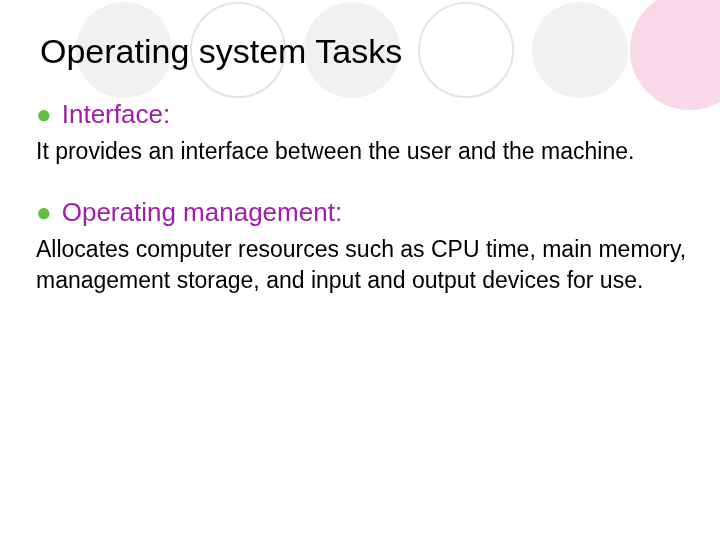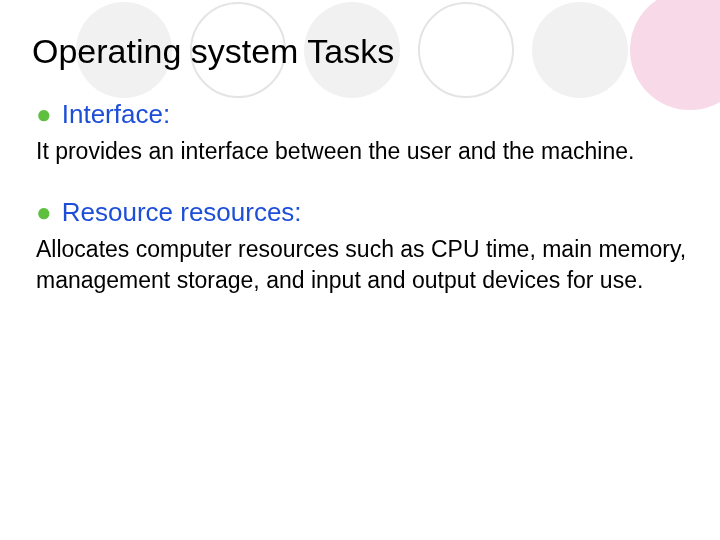--- a/index.html
+++ b/index.html
@@ -28,37 +28,37 @@
     box-sizing: border-box;
   }
   .content {
     position: relative;
     z-index: 1;
     padding: 32px 32px 0 32px;
   }
   .title {
     font-size: 34px;
     font-weight: 400;
-    margin: 0 0 28px 0;
+    margin: 0 0 28px 8px;
     color: #000;
   }
   .bullet-row {
     display: flex;
     align-items: baseline;
     margin: 0 0 6px 0;
   }
   .bullet-dot {
     color: #5fbf3f;
     font-size: 26px;
     line-height: 1;
     margin-right: 10px;
     margin-left: 4px;
   }
   .bullet-head {
-    color: #1d4ed8;
+    color: #a21caf;
     font-size: 26px;
     font-weight: 400;
   }
   .body-text {
     font-size: 23px;
     line-height: 1.35;
     margin: 0 0 30px 4px;
     padding-left: 0;
     color: #000;
   }
@@ -81,18 +81,18 @@
   <div class="bullet-row">
     <span class="bullet-dot">●</span>
     <span class="bullet-head">Interface:</span>
   </div>
   <p class="body-text">
     <span>It provides an interface between the user and the machine.</span>
   </p>
 
   <div class="bullet-row">
     <span class="bullet-dot">●</span>
-    <span class="bullet-head">Resource resources:</span>
+    <span class="bullet-head">Operating management:</span>
   </div>
   <p class="body-text">
     <span>Allocates computer resources such as CPU time, main memory, management storage, and input and output devices for use.</span>
   </p>
 </div>
 
 </body></html>

